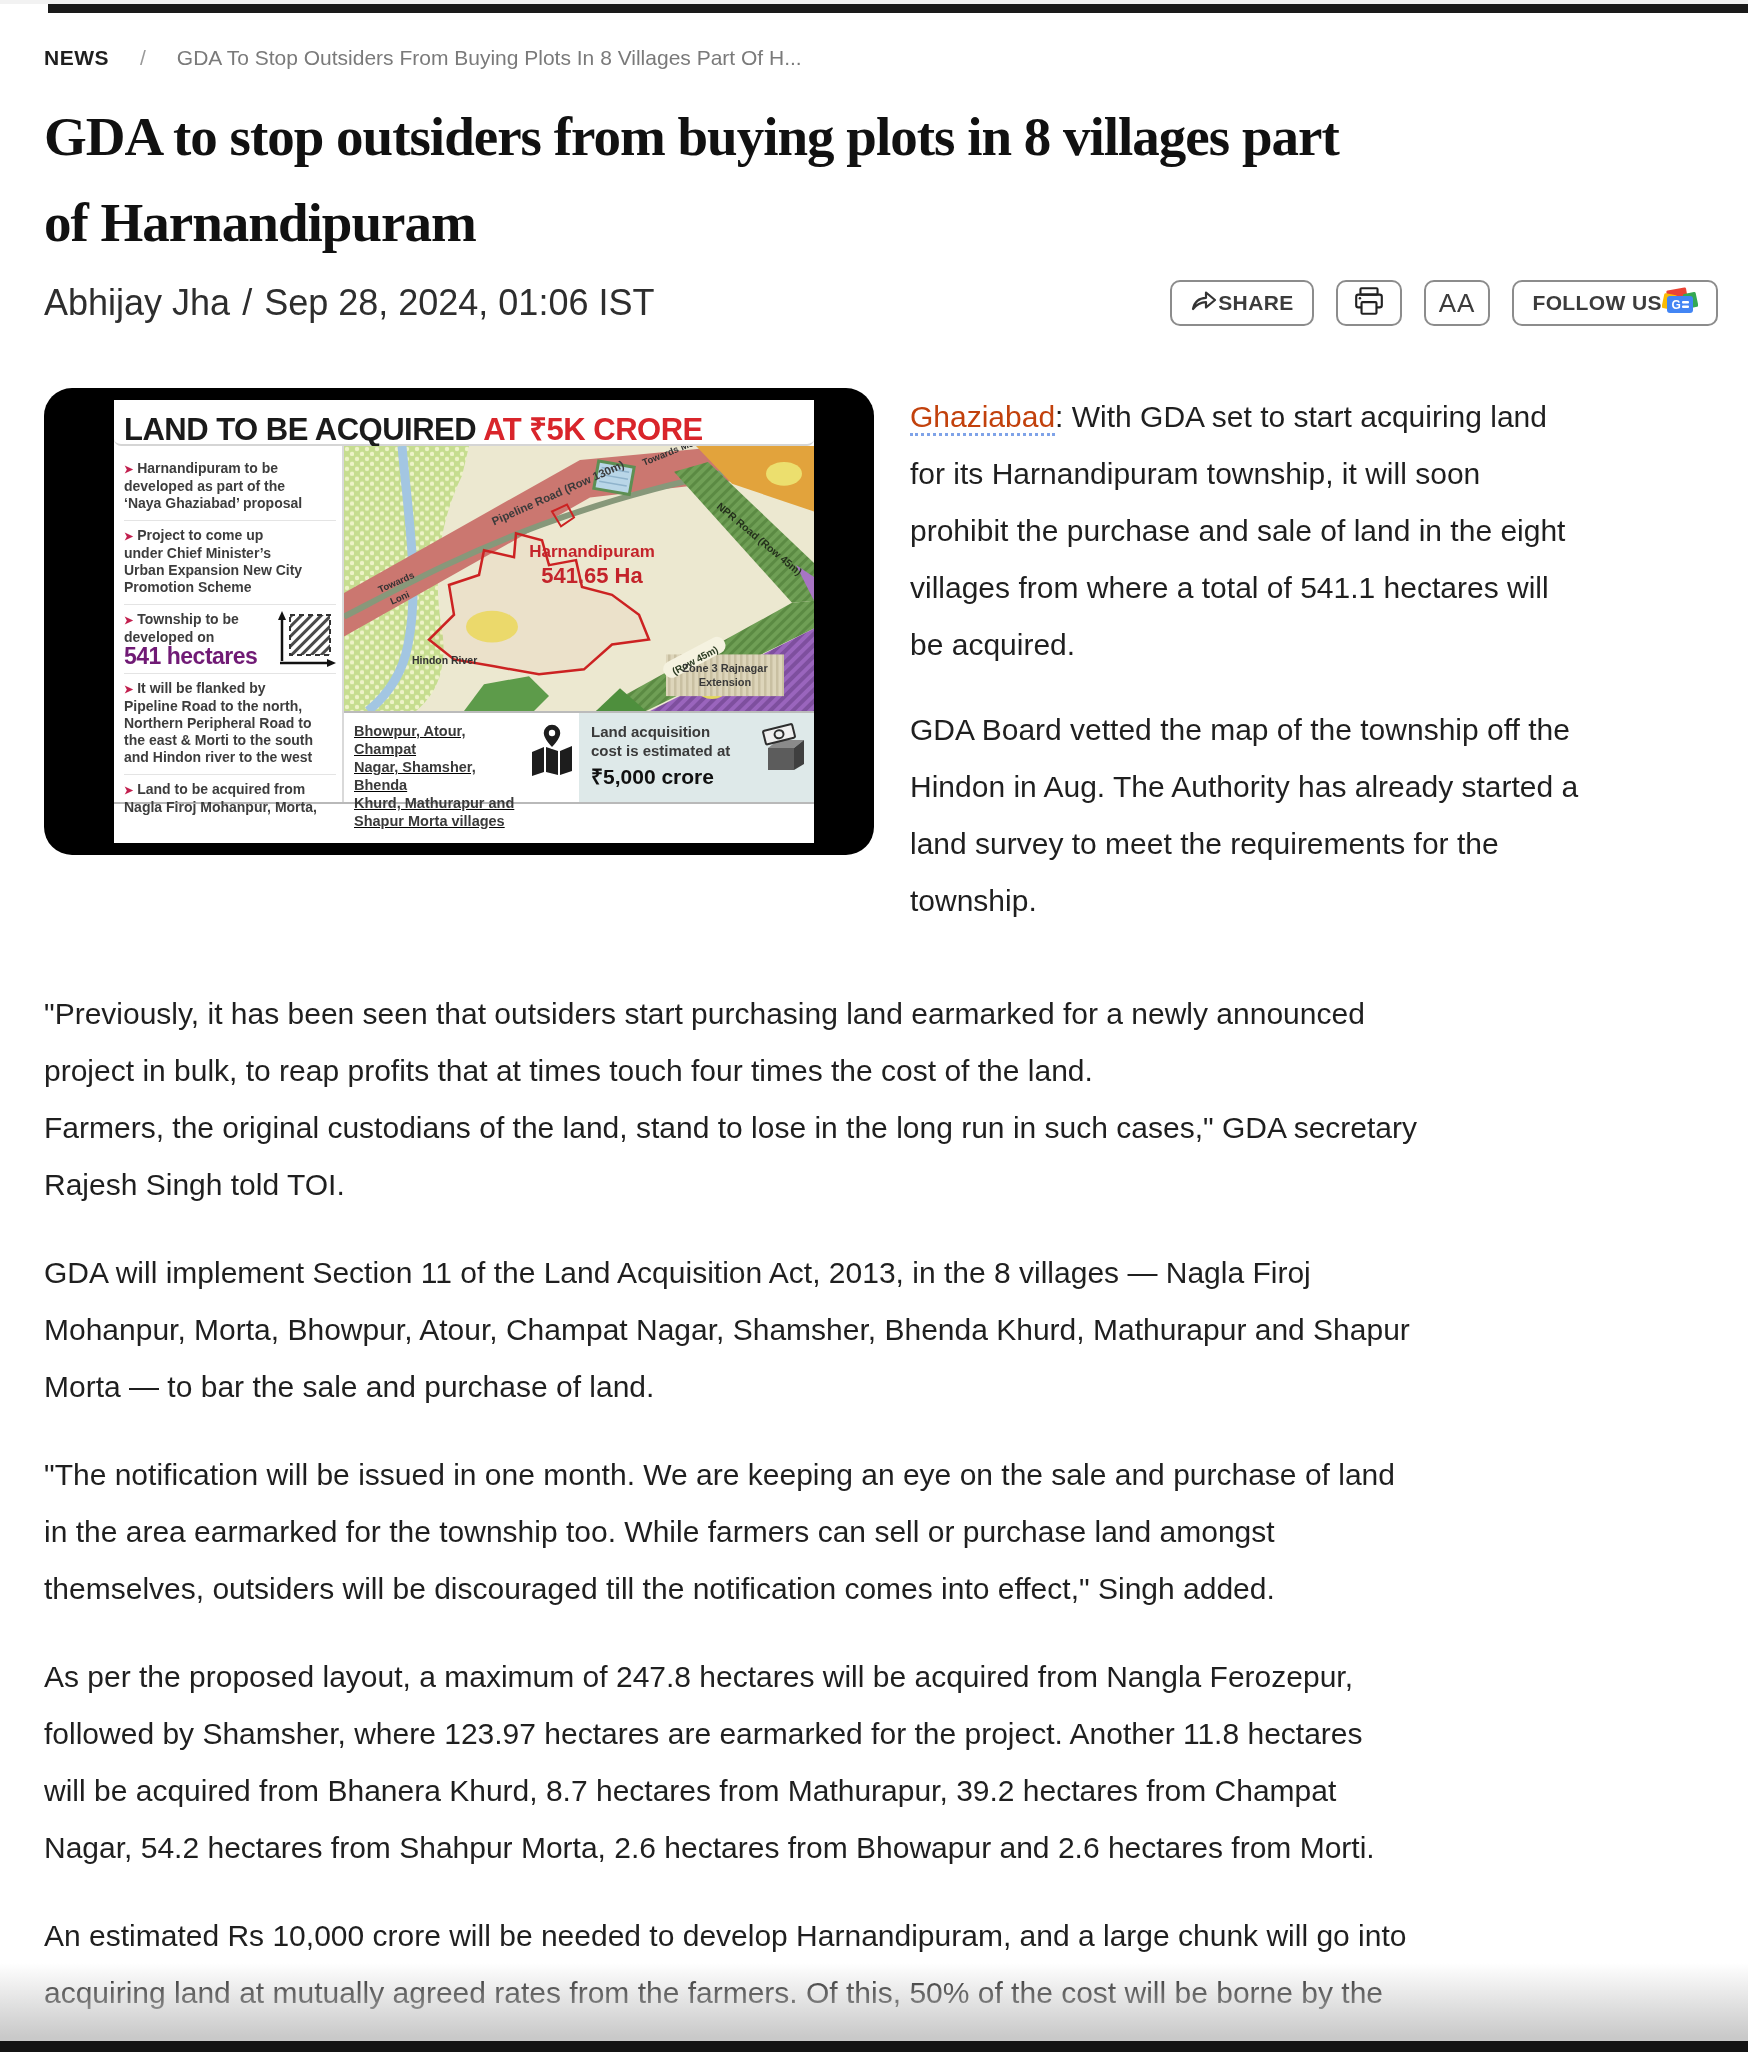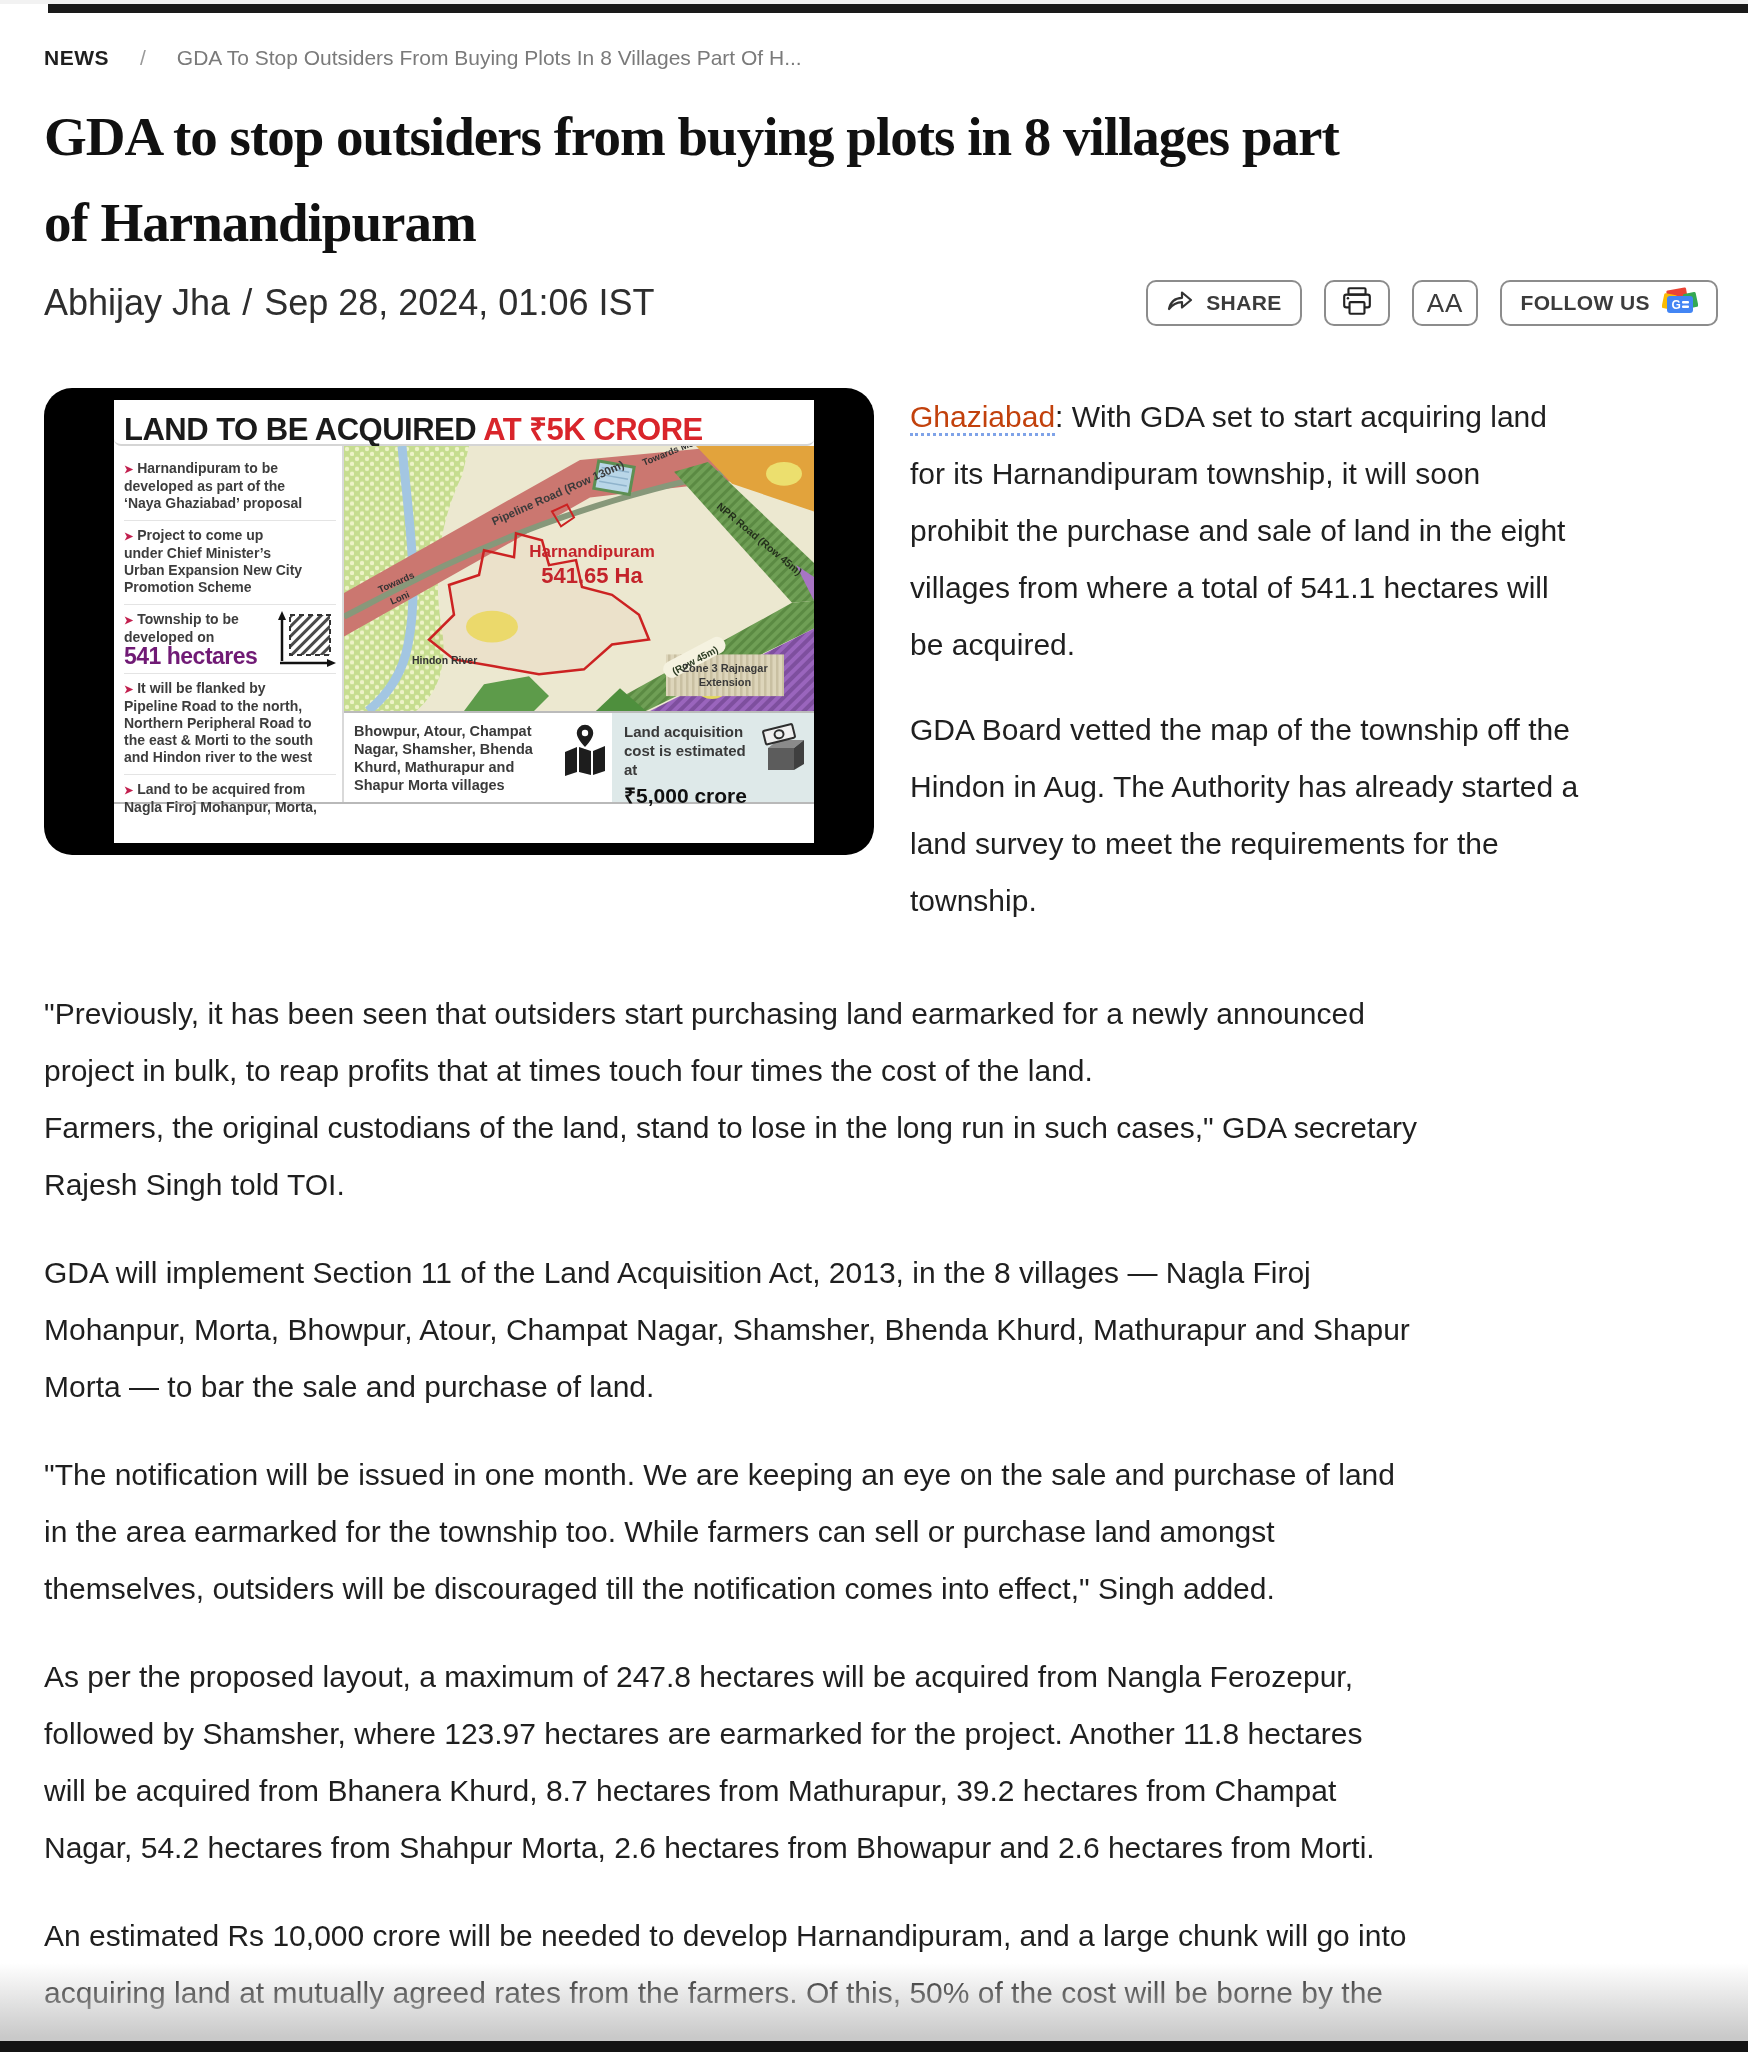--- a/index.html
+++ b/index.html
@@ -20,21 +20,21 @@
   h1.headline { margin-top: 24px; font-family: "Liberation Serif", serif; font-weight: 700;
                 font-size: 55px; line-height: 86px; color: #111; letter-spacing: -1px;
                 white-space: pre-line; }
 
   
   .byline-row { margin-top: 14px; display: flex; align-items: center; justify-content: space-between; }
   .byline { font-size: 36px; color: #2e2e2e; display: flex; gap: 12px; align-items: baseline; }
   .byline .sep { color: #2e2e2e; }
   .toolbar { display: flex; align-items: center; gap: 22px; }
   .btn { height: 46px; border: 2px solid #8c8c8c; border-radius: 10px; background: #fff;
-         display: flex; align-items: center; gap: 12px; padding: 0 18px;
+         display: flex; align-items: center; gap: 0; padding: 0 18px;
          font-size: 21px; font-weight: 700; color: #3c3c3c; letter-spacing: .4px; cursor: pointer; }
   .btn.icon-only { padding: 0 15px; }
   .btn.aa { font-size: 26px; font-weight: 500; letter-spacing: 1px; padding: 0 13px; }
 
   
   .article-top { margin-top: 62px; display: flex; gap: 36px; }
   .right-col { flex: 1; min-width: 0; }
   p.body-text { font-size: 30px; line-height: 57px; color: #1f1f1f; white-space: pre-line;
                 margin-bottom: 28px; }
   .article-rest { margin-top: 28px; }
@@ -55,21 +55,21 @@
                margin-bottom: 8px; padding-top: 6px; }
   .ig-bullet + .ig-bullet { border-top: 1px solid #e4e4e4; }
   .ig-bullet .btxt { white-space: pre-line; }
   .ig-arrow { color: #c21f4e; font-size: 11px; margin-right: 4px; }
   .ig-b3 { position: relative; padding-right: 66px; }
   .ig-b3-big { font-size: 23px; font-weight: 800; color: #701a75; letter-spacing: -.5px; margin-top: 2px; }
   .ig-hatch { position: absolute; right: 0; top: 6px; }
   .ig-right { width: 470px; display: flex; flex-direction: column; }
   .ig-map { width: 470px; height: 267px; display: block; }
   .ig-footer { height: 91px; display: flex; border-top: 2px solid #bbb; }
-  .ig-foot-left { width: 268px; padding: 9px 4px 0 10px; display: flex; gap: 6px; }
+  .ig-foot-left { width: 235px; padding: 9px 4px 0 10px; display: flex; gap: 6px; text-decoration: underline; }
   .ig-foot-left .vtxt { font-size: 14.5px; line-height: 18px; font-weight: 700; color: #3a3a3a;
                         white-space: pre-line; flex: 1; }
   .ig-foot-right { flex: 1; background: #dee9e9; padding: 9px 4px 0 12px; display: flex; gap: 4px; }
   .ig-cost { font-size: 15px; line-height: 19px; font-weight: 700; color: #3a3a3a; white-space: pre-line; }
   .ig-cost-amt { font-size: 21px; font-weight: 800; color: #101010; margin-top: 2px; }
 
   
   .bottom-fade { position: absolute; left: 0; bottom: 11px; width: 1748px; height: 78px;
                  background: linear-gradient(to bottom, rgba(255,255,255,0), #c9c9c9 95%);
                  pointer-events: none; }

